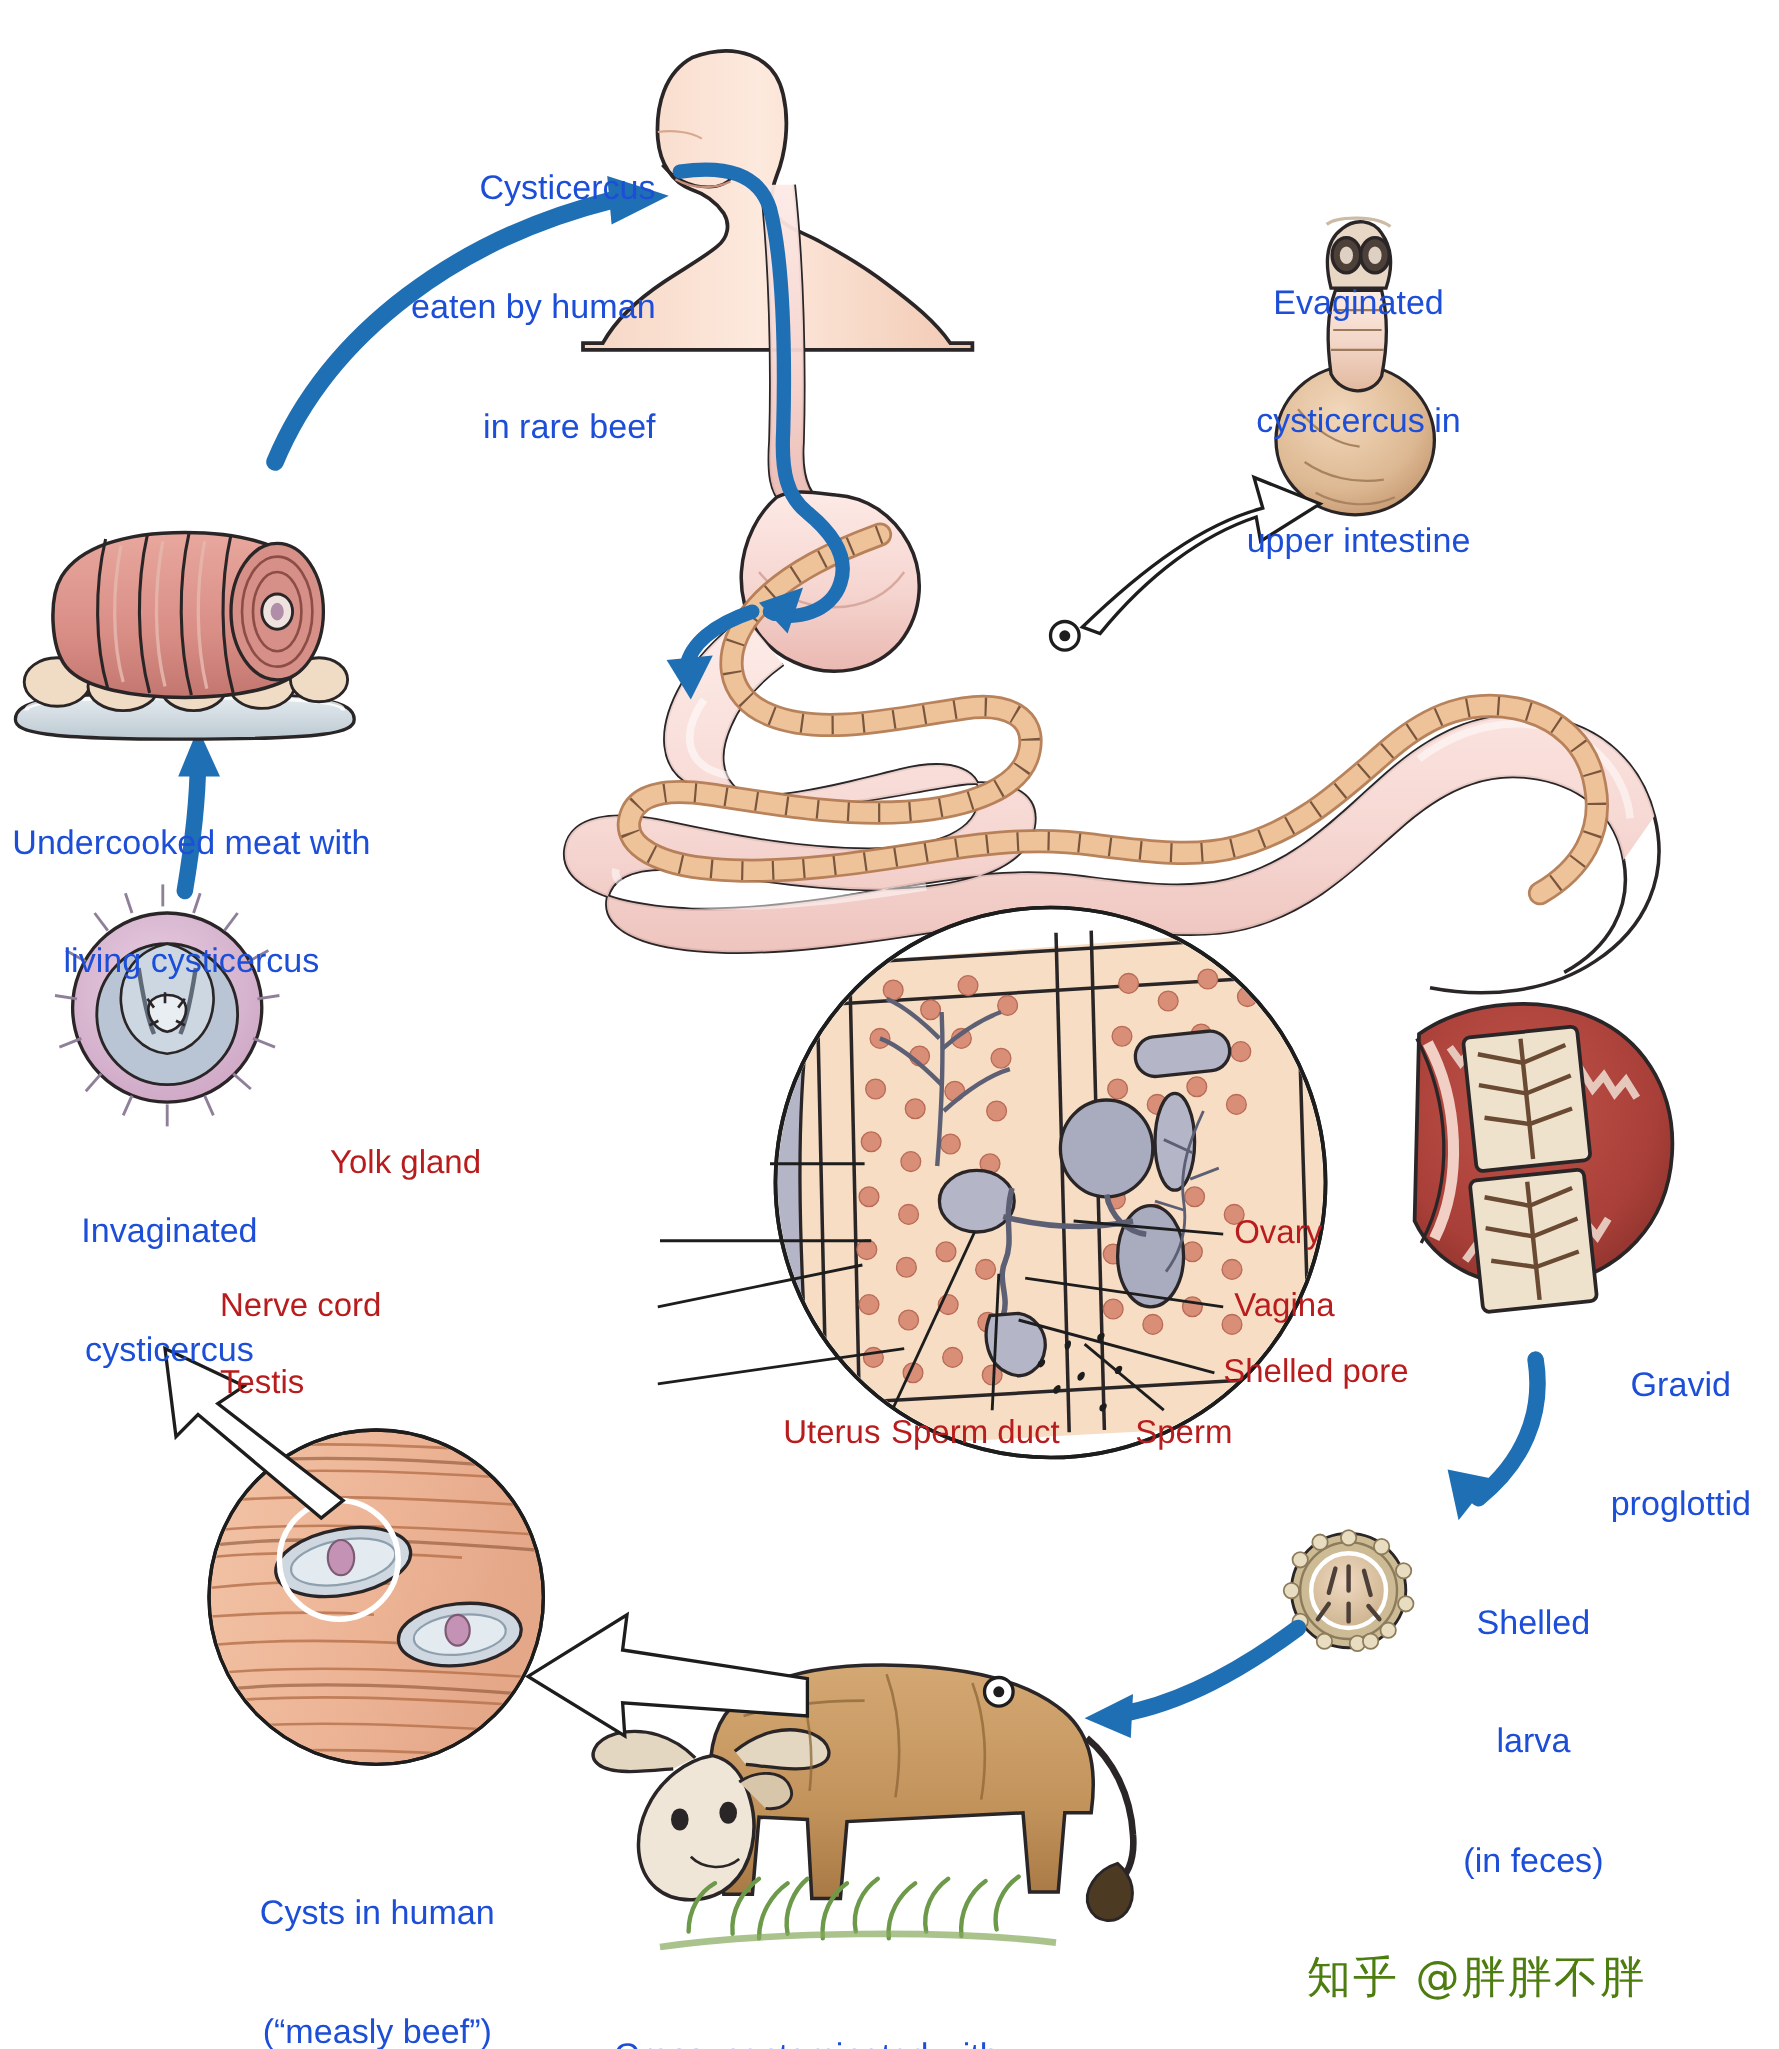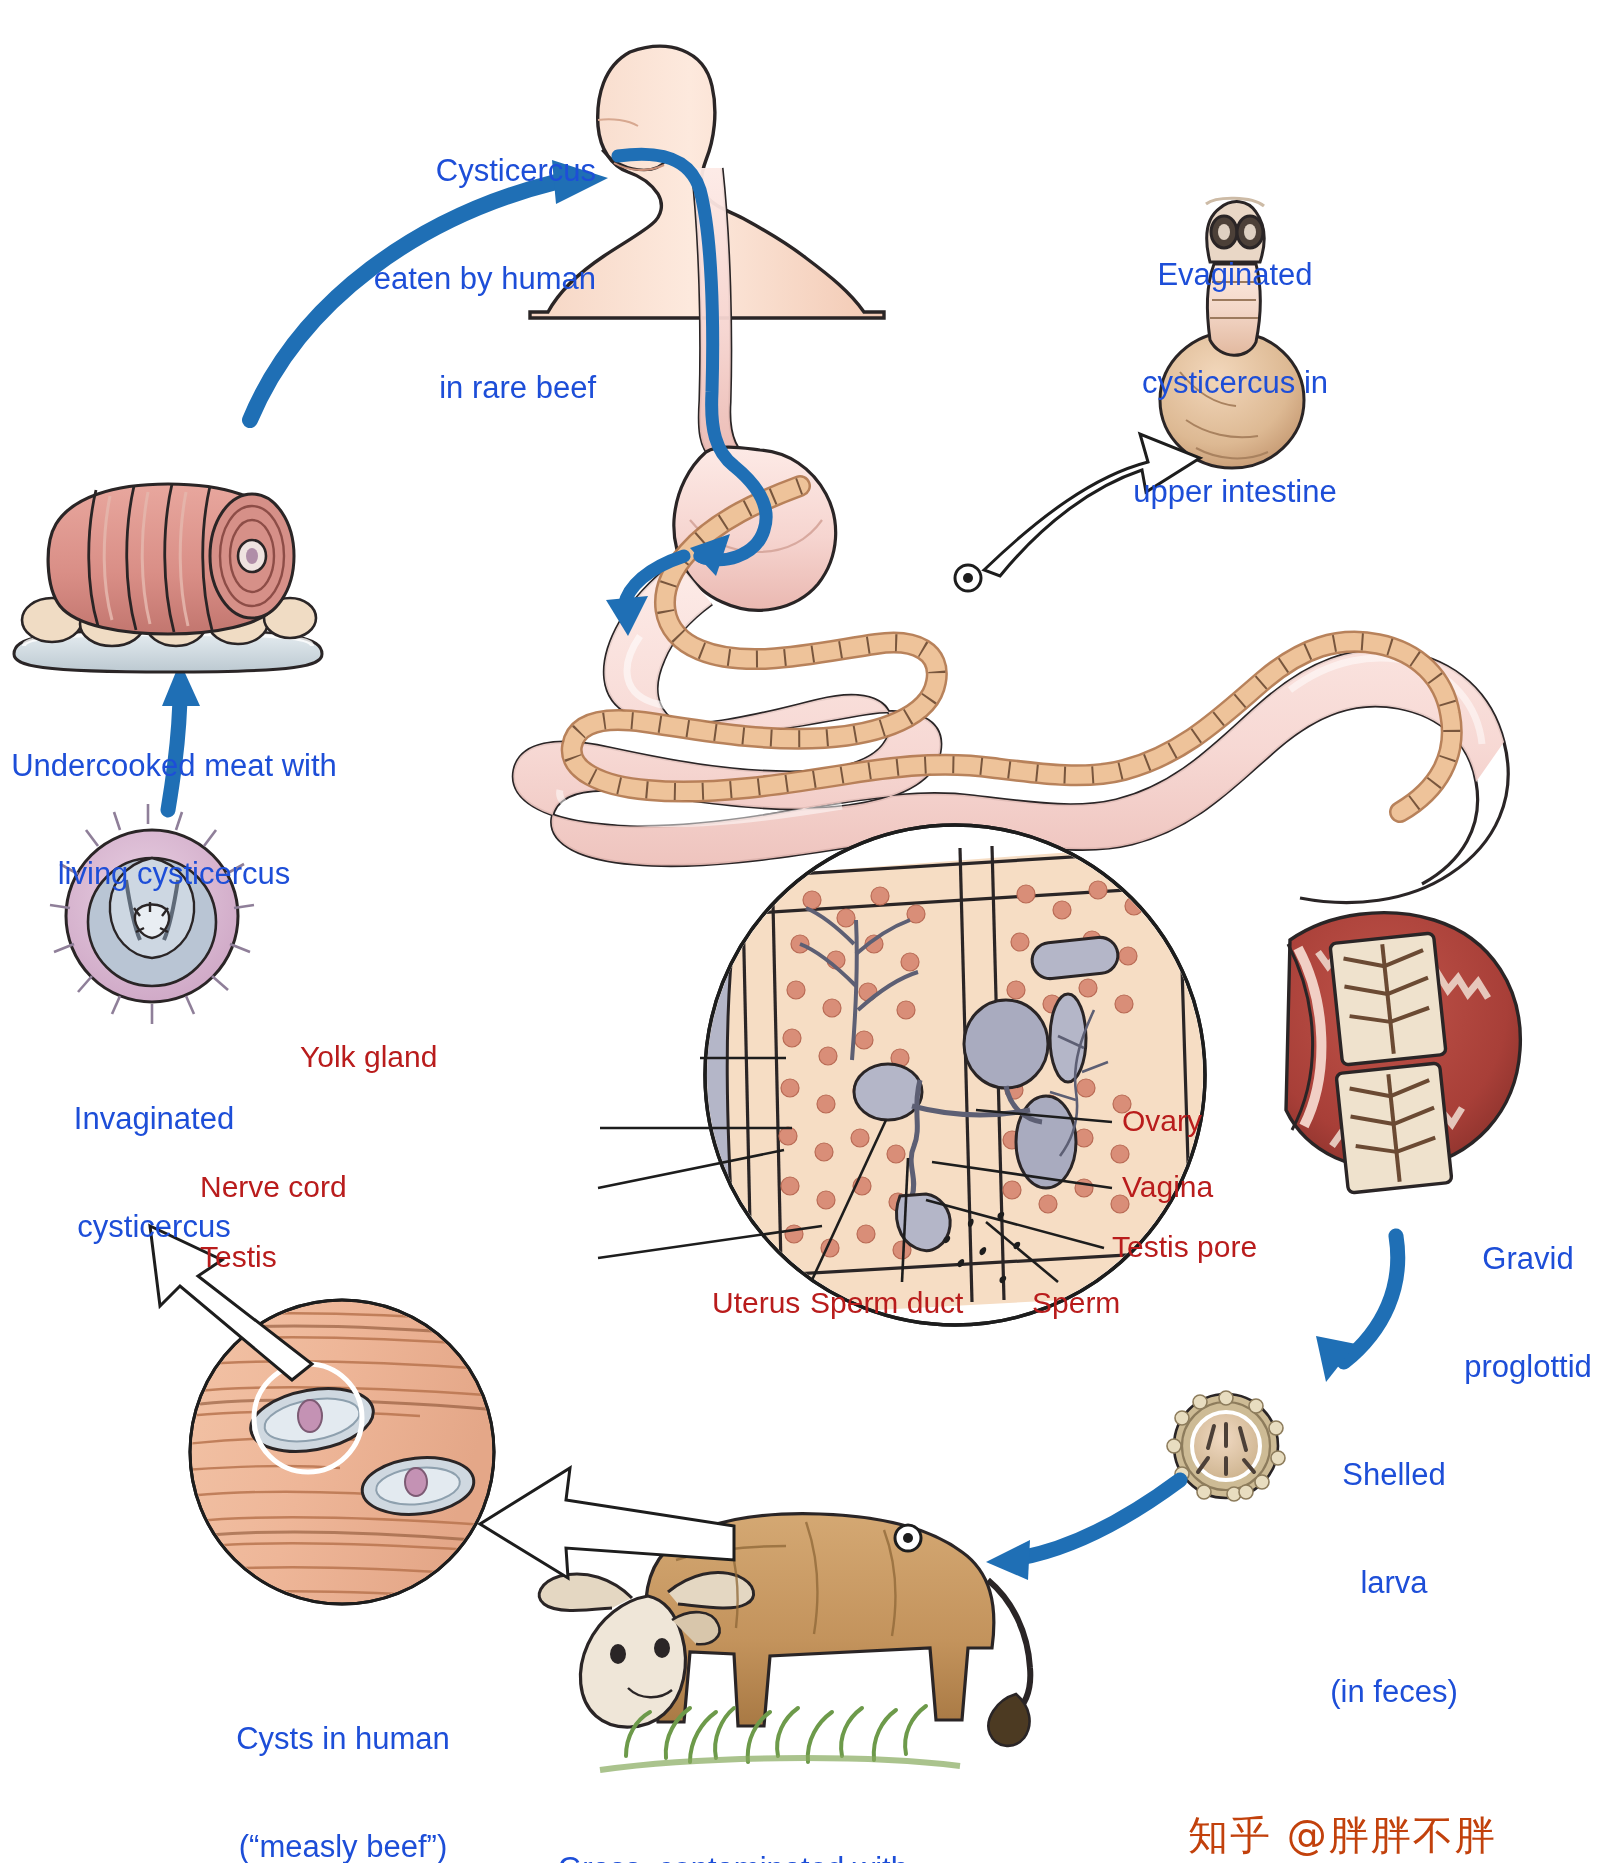--- a/index.html
+++ b/index.html
@@ -5,22 +5,22 @@
   html,body{margin:0;padding:0;background:#ffffff;}
   body{width:1617px;height:1863px;position:relative;overflow:hidden;
        font-family:"Liberation Sans","DejaVu Sans",sans-serif;color:#1a1a1a;}
   #stage{position:absolute;left:0;top:0;width:1617px;height:1863px;}
   .lbl{position:absolute;font-size:31px;line-height:1.17;color:#1d4ed8;white-space:pre;}
   .lbl.c{text-align:center;}
   .lbl.r{text-align:right;}
   .cal{position:absolute;font-size:30px;line-height:1.15;color:#b91c1c;white-space:pre;}
   svg{position:absolute;left:0;top:0;overflow:visible;}
   #art{width:1617px;height:1863px;}
-  .wm{position:absolute;font-size:40px;color:#c2410c;letter-spacing:2px;
-      font-family:"DejaVu Sans",sans-serif;margin-top:38px;}
+  .wm{position:absolute;font-size:40px;color:#4d7c0f;letter-spacing:2px;
+      font-family:"DejaVu Sans",sans-serif;}
 </style>
 </head>
 <body>
 
 <div id="stage">
 
   <svg id="art" viewBox="0 0 1617 1863">
     <defs>
       <linearGradient id="gSkin" x1="0" y1="0" x2="1" y2="0">
         <stop offset="0%" stop-color="#f6d6c4"></stop>
@@ -615,21 +615,21 @@
     <div>Gravid</div>
     <div>proglottid</div>
   </div>
 
   <div class="cal r" style="left:300px;top:1040px;width:390px;">Yolk gland</div>
   <div class="cal r" style="left:200px;top:1240px;width:390px;">Testis</div>
   <div class="cal r" style="left:200px;top:1170px;width:390px;">Nerve cord</div>
 
   <div class="cal l" style="left:1122px;top:1104px;width:260px;">Ovary</div>
   <div class="cal l" style="left:1122px;top:1170px;width:260px;">Vagina</div>
-  <div class="cal l" style="left:1112px;top:1230px;width:300px;">Testis pore</div>
+  <div class="cal l" style="left:1112px;top:1230px;width:300px;">Shelled pore</div>
 
   <div class="cal c" style="left:712px;top:1286px;width:200px;">Uterus</div>
   <div class="cal c" style="left:810px;top:1286px;width:200px;">Sperm duct</div>
   <div class="cal c" style="left:1032px;top:1286px;width:140px;">Sperm</div>
 
   <div class="wm" style="left:1188px;top:1770px;">知乎 @胖胖不胖</div>
 
 </div>
 
 </body></html>

